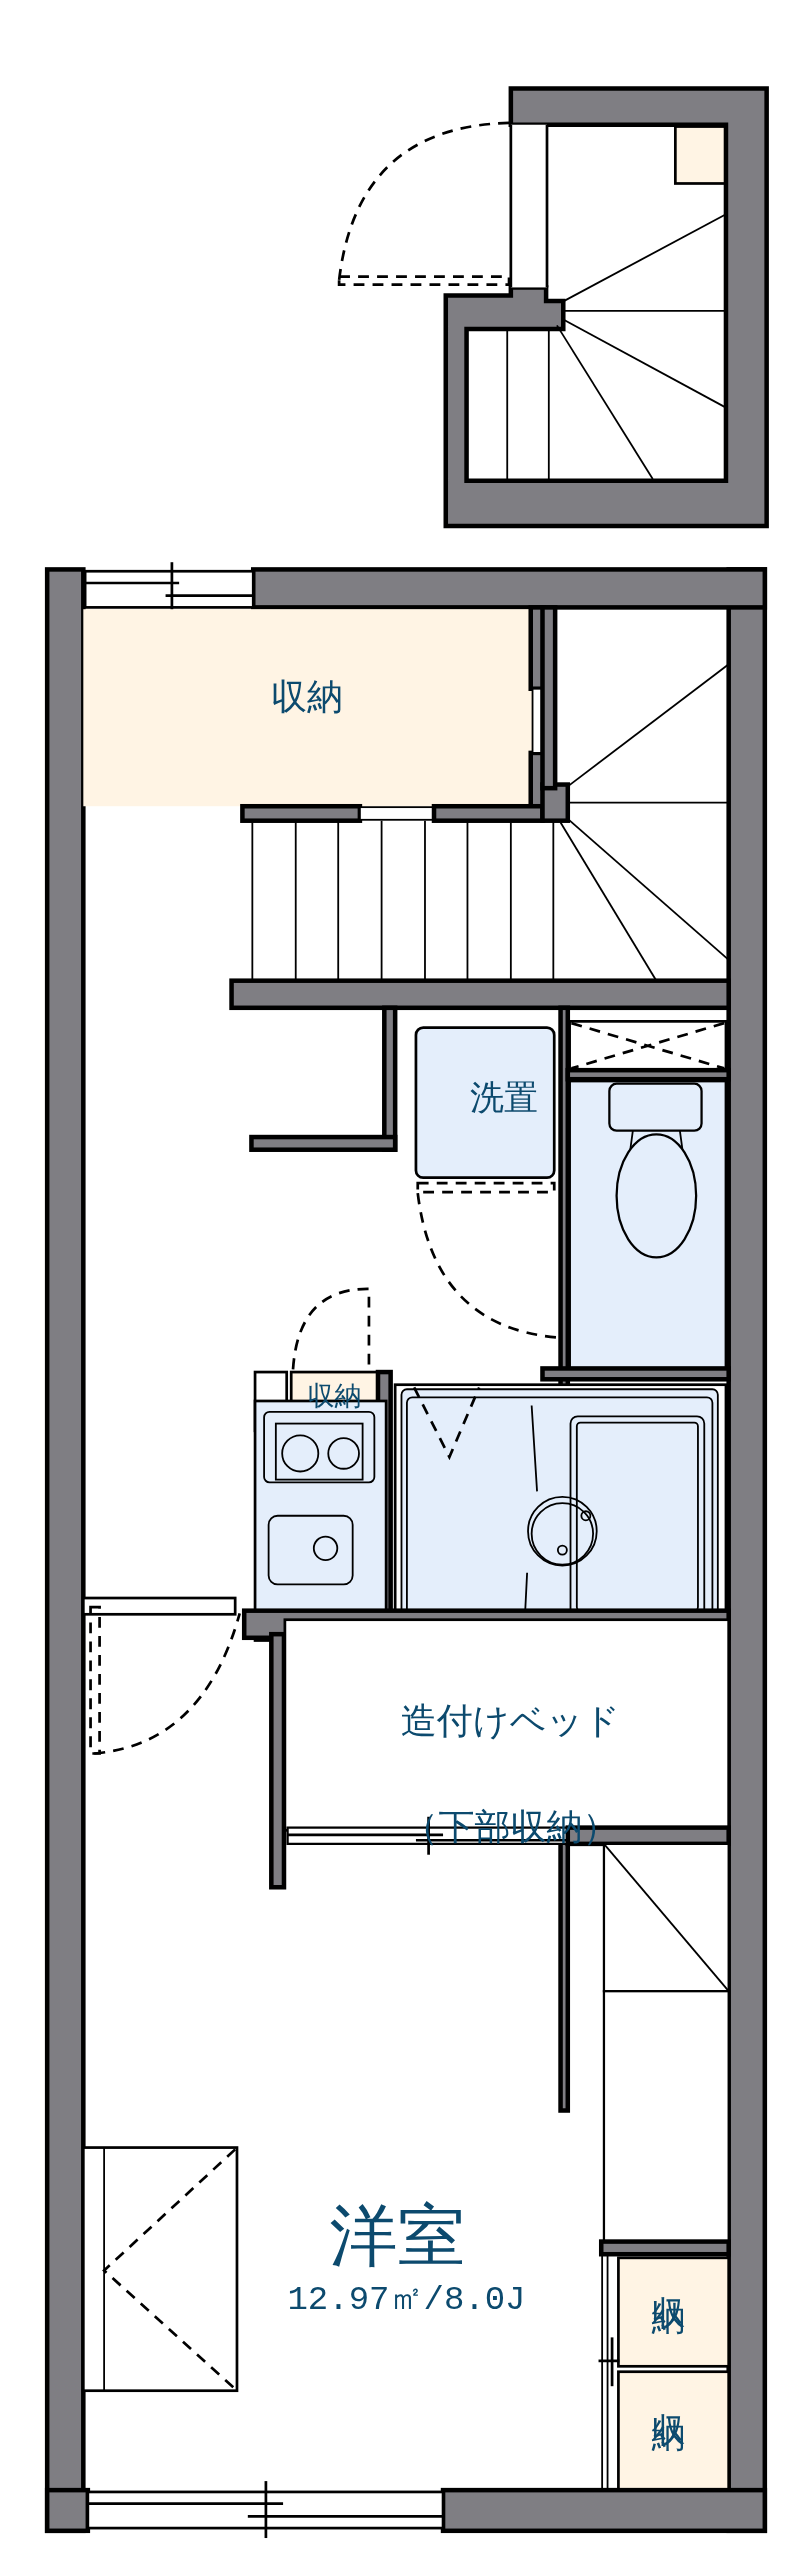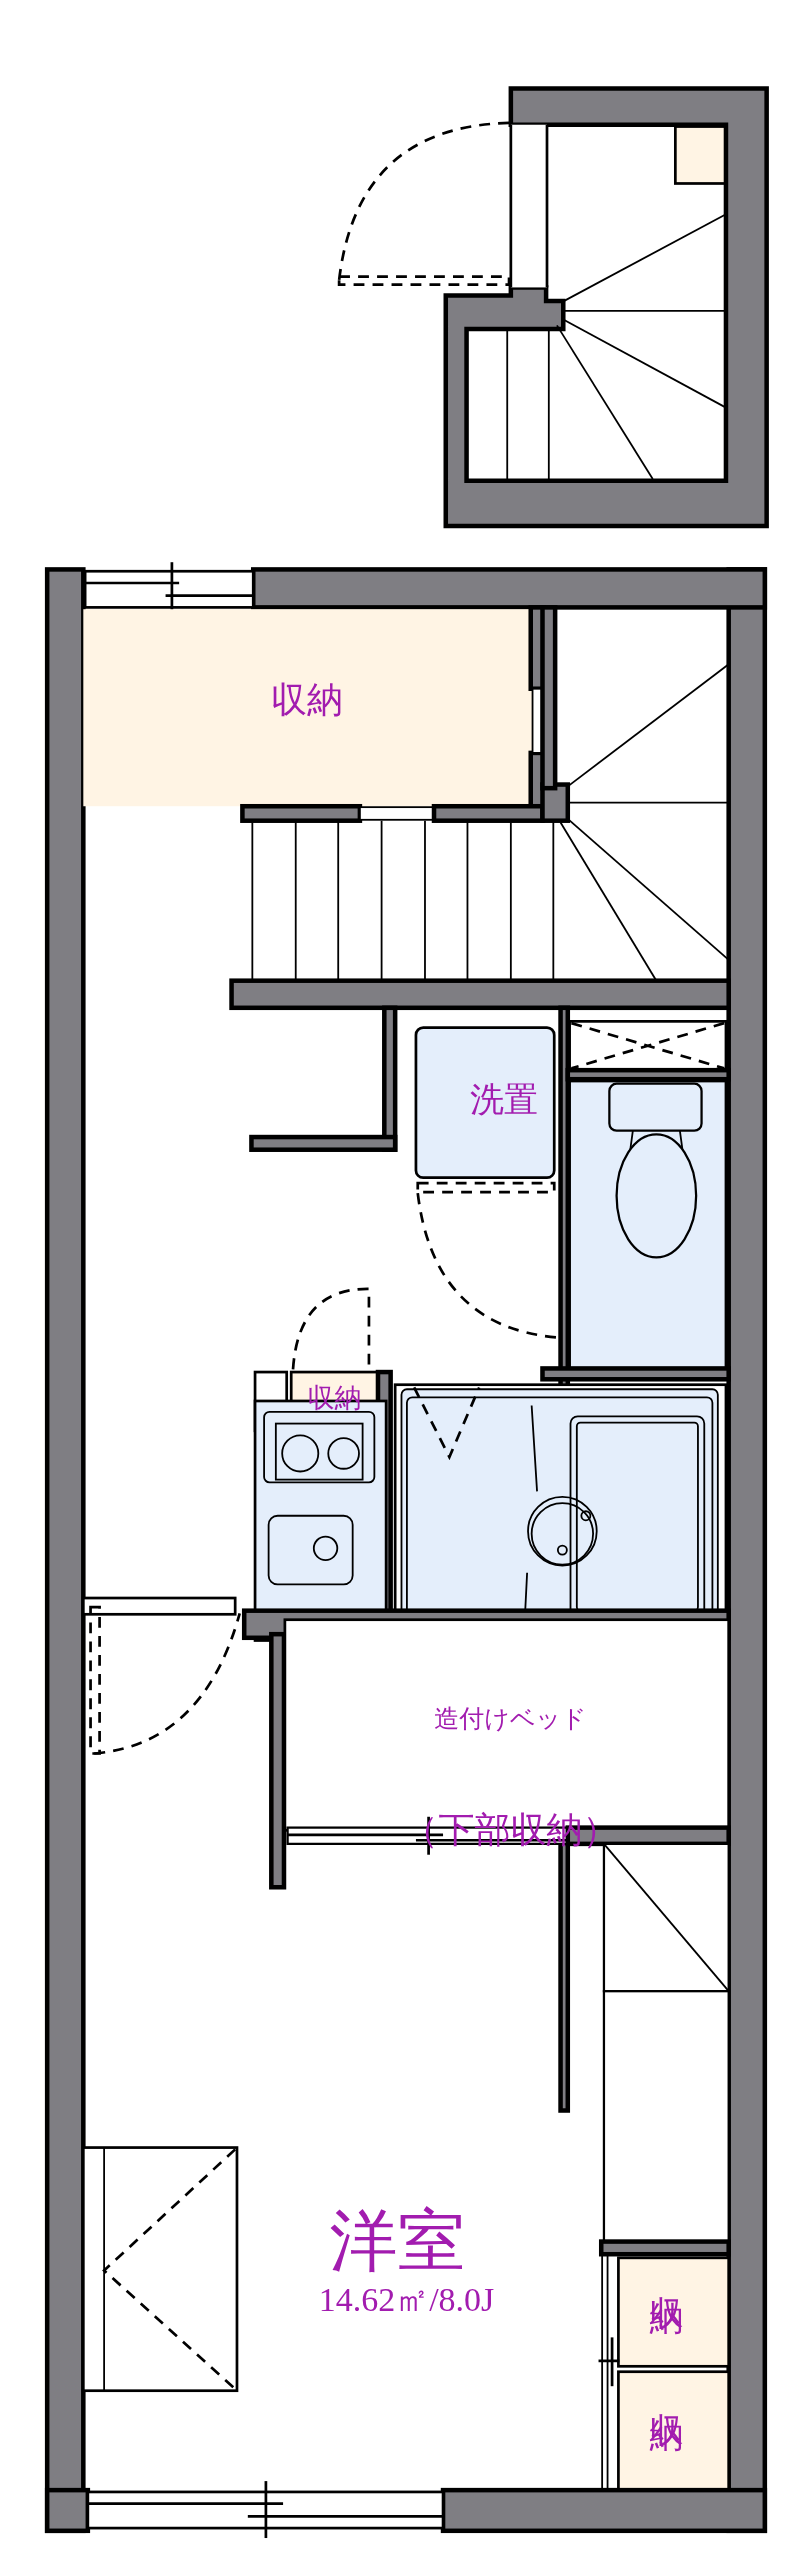--- a/index.html
+++ b/index.html
@@ -1,19 +1,19 @@
 <!DOCTYPE html>
 <html style="font-size:14.5px"><head>
 <meta charset="utf-8">
 <style>
   html, body { margin:0; padding:0; background:#ffffff; }
   body { width:812px; height:2576px; position:relative; overflow:hidden;
          font-family:"DejaVu Sans", sans-serif; }
   #plan { position:absolute; left:0; top:0; width:812px; height:2576px; }
-  .lbl { position:absolute; color:#a21caf; font-family:Liberation Serif, serif;
+  .lbl { position:absolute; color:#0c4a6e; font-family:Liberation Mono, monospace;
          text-align:center; white-space:nowrap; line-height:1; }
   .vert { writing-mode:vertical-rl; text-orientation:upright; letter-spacing:5.4px; }
 </style>
 </head>
 <body>
 
 <svg id="plan" viewBox="0 0 898 2850" xmlns="http://www.w3.org/2000/svg">
   <defs>
     <style>
       .wall { fill:#7f7e83; stroke:#000; stroke-width:5; }
@@ -183,19 +183,19 @@
   <g>
     <rect x="92" y="2376" width="170" height="269" fill="#fff" stroke="#000" stroke-width="3"></rect>
     <line class="thin" x1="115" y1="2376" x2="115" y2="2645"></line>
     <path class="dash" d="M260,2378 L115,2512 L260,2643"></path>
   </g>
 </svg>
 
 <div class="lbl" style="left:253px; top:682px; width:108px; font-size:36px;">収納</div>
 <div class="lbl" style="left:445px; top:1083px; width:118px; font-size:34px;">洗置</div>
 <div class="lbl" style="left:291px; top:1385px; width:87px; font-size:27px;">収納</div>
-<div class="lbl" style="left:339px; top:1706px; width:343px; font-size:25px;">造付けベッド</div>
+<div class="lbl" style="left:339px; top:1706px; width:343px; font-size:36px;">造付けベッド</div>
 <div class="lbl" style="left:339px; top:1812px; width:343px; font-size:36px;">（下部収納）</div>
 <div class="lbl" style="left:325px; top:2207px; width:145px; font-size:68px;">洋室</div>
-<div class="lbl" style="left:244px; top:2283px; width:325px; font-size:34px;">14.62㎡/8.0J</div>
+<div class="lbl" style="left:244px; top:2283px; width:325px; font-size:34px;">12.97㎡/8.0J</div>
 <div class="lbl vert" style="left:649px; top:2269px; font-size:34px;">収納</div>
 <div class="lbl vert" style="left:649px; top:2386px; font-size:34px;">収納</div>
 
 
 </body></html>

